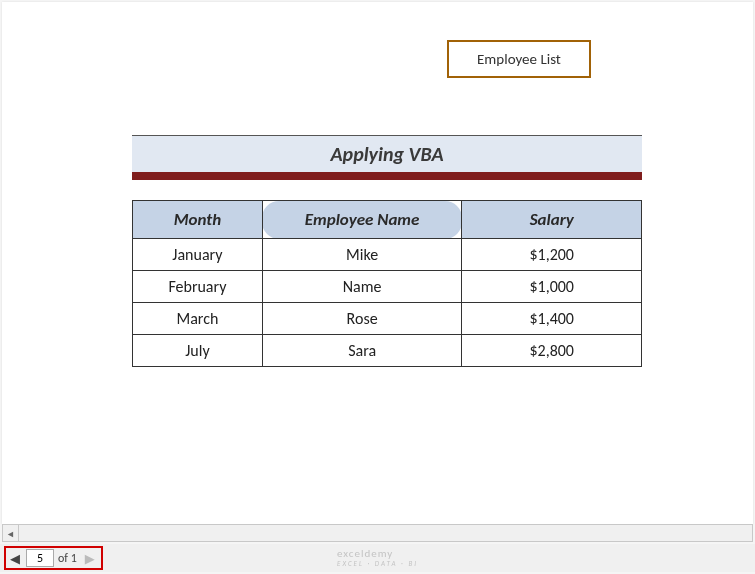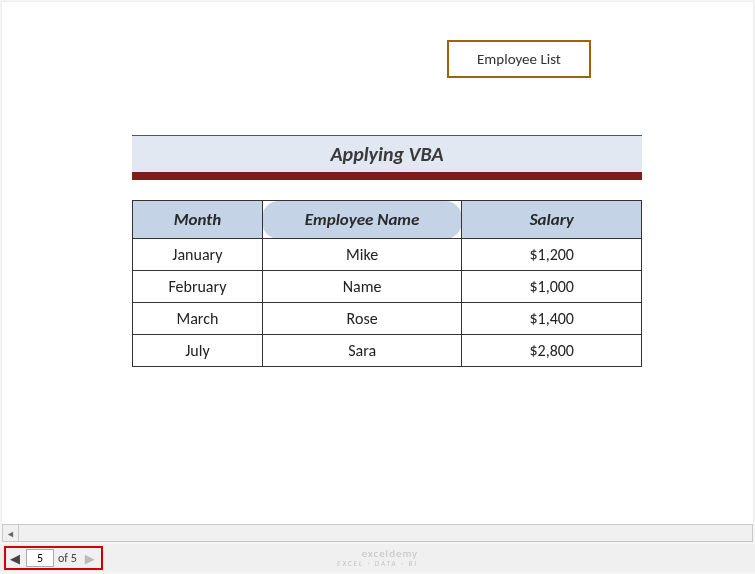--- a/index.html
+++ b/index.html
@@ -135,21 +135,21 @@
       color: #444;
       padding: 0 4px 0 2px;
     }
     .watermark {
       position: absolute;
       left: 50%;
       transform: translateX(-50%);
       bottom: 4px;
       font-size: 11px;
       color: #c4c4c4;
-      text-align: right;
+      text-align: left;
       letter-spacing: 1px;
       line-height: 1.1;
     }
     .watermark .sub {
       font-size: 7px;
       letter-spacing: 2px;
       display: block;
       font-style: italic;
     }
   </style>
@@ -200,20 +200,20 @@
 
 <div class="hscroll">
   <div class="hscroll-left">◄</div>
   <div class="hscroll-track"></div>
 </div>
 
 <div class="footer-bar">
   <div class="page-nav-box">
     <span class="nav-arrow">◀</span>
     <input class="page-input" value="5" style="">
-    <span class="page-of">of 5</span>
+    <span class="page-of">of 1</span>
     <span class="nav-arrow disabled">▶</span>
   </div>
   <div class="watermark">
     <span>exceldemy</span>
     <span class="sub">EXCEL · DATA · BI</span>
   </div>
 </div>
 
 </body></html>

